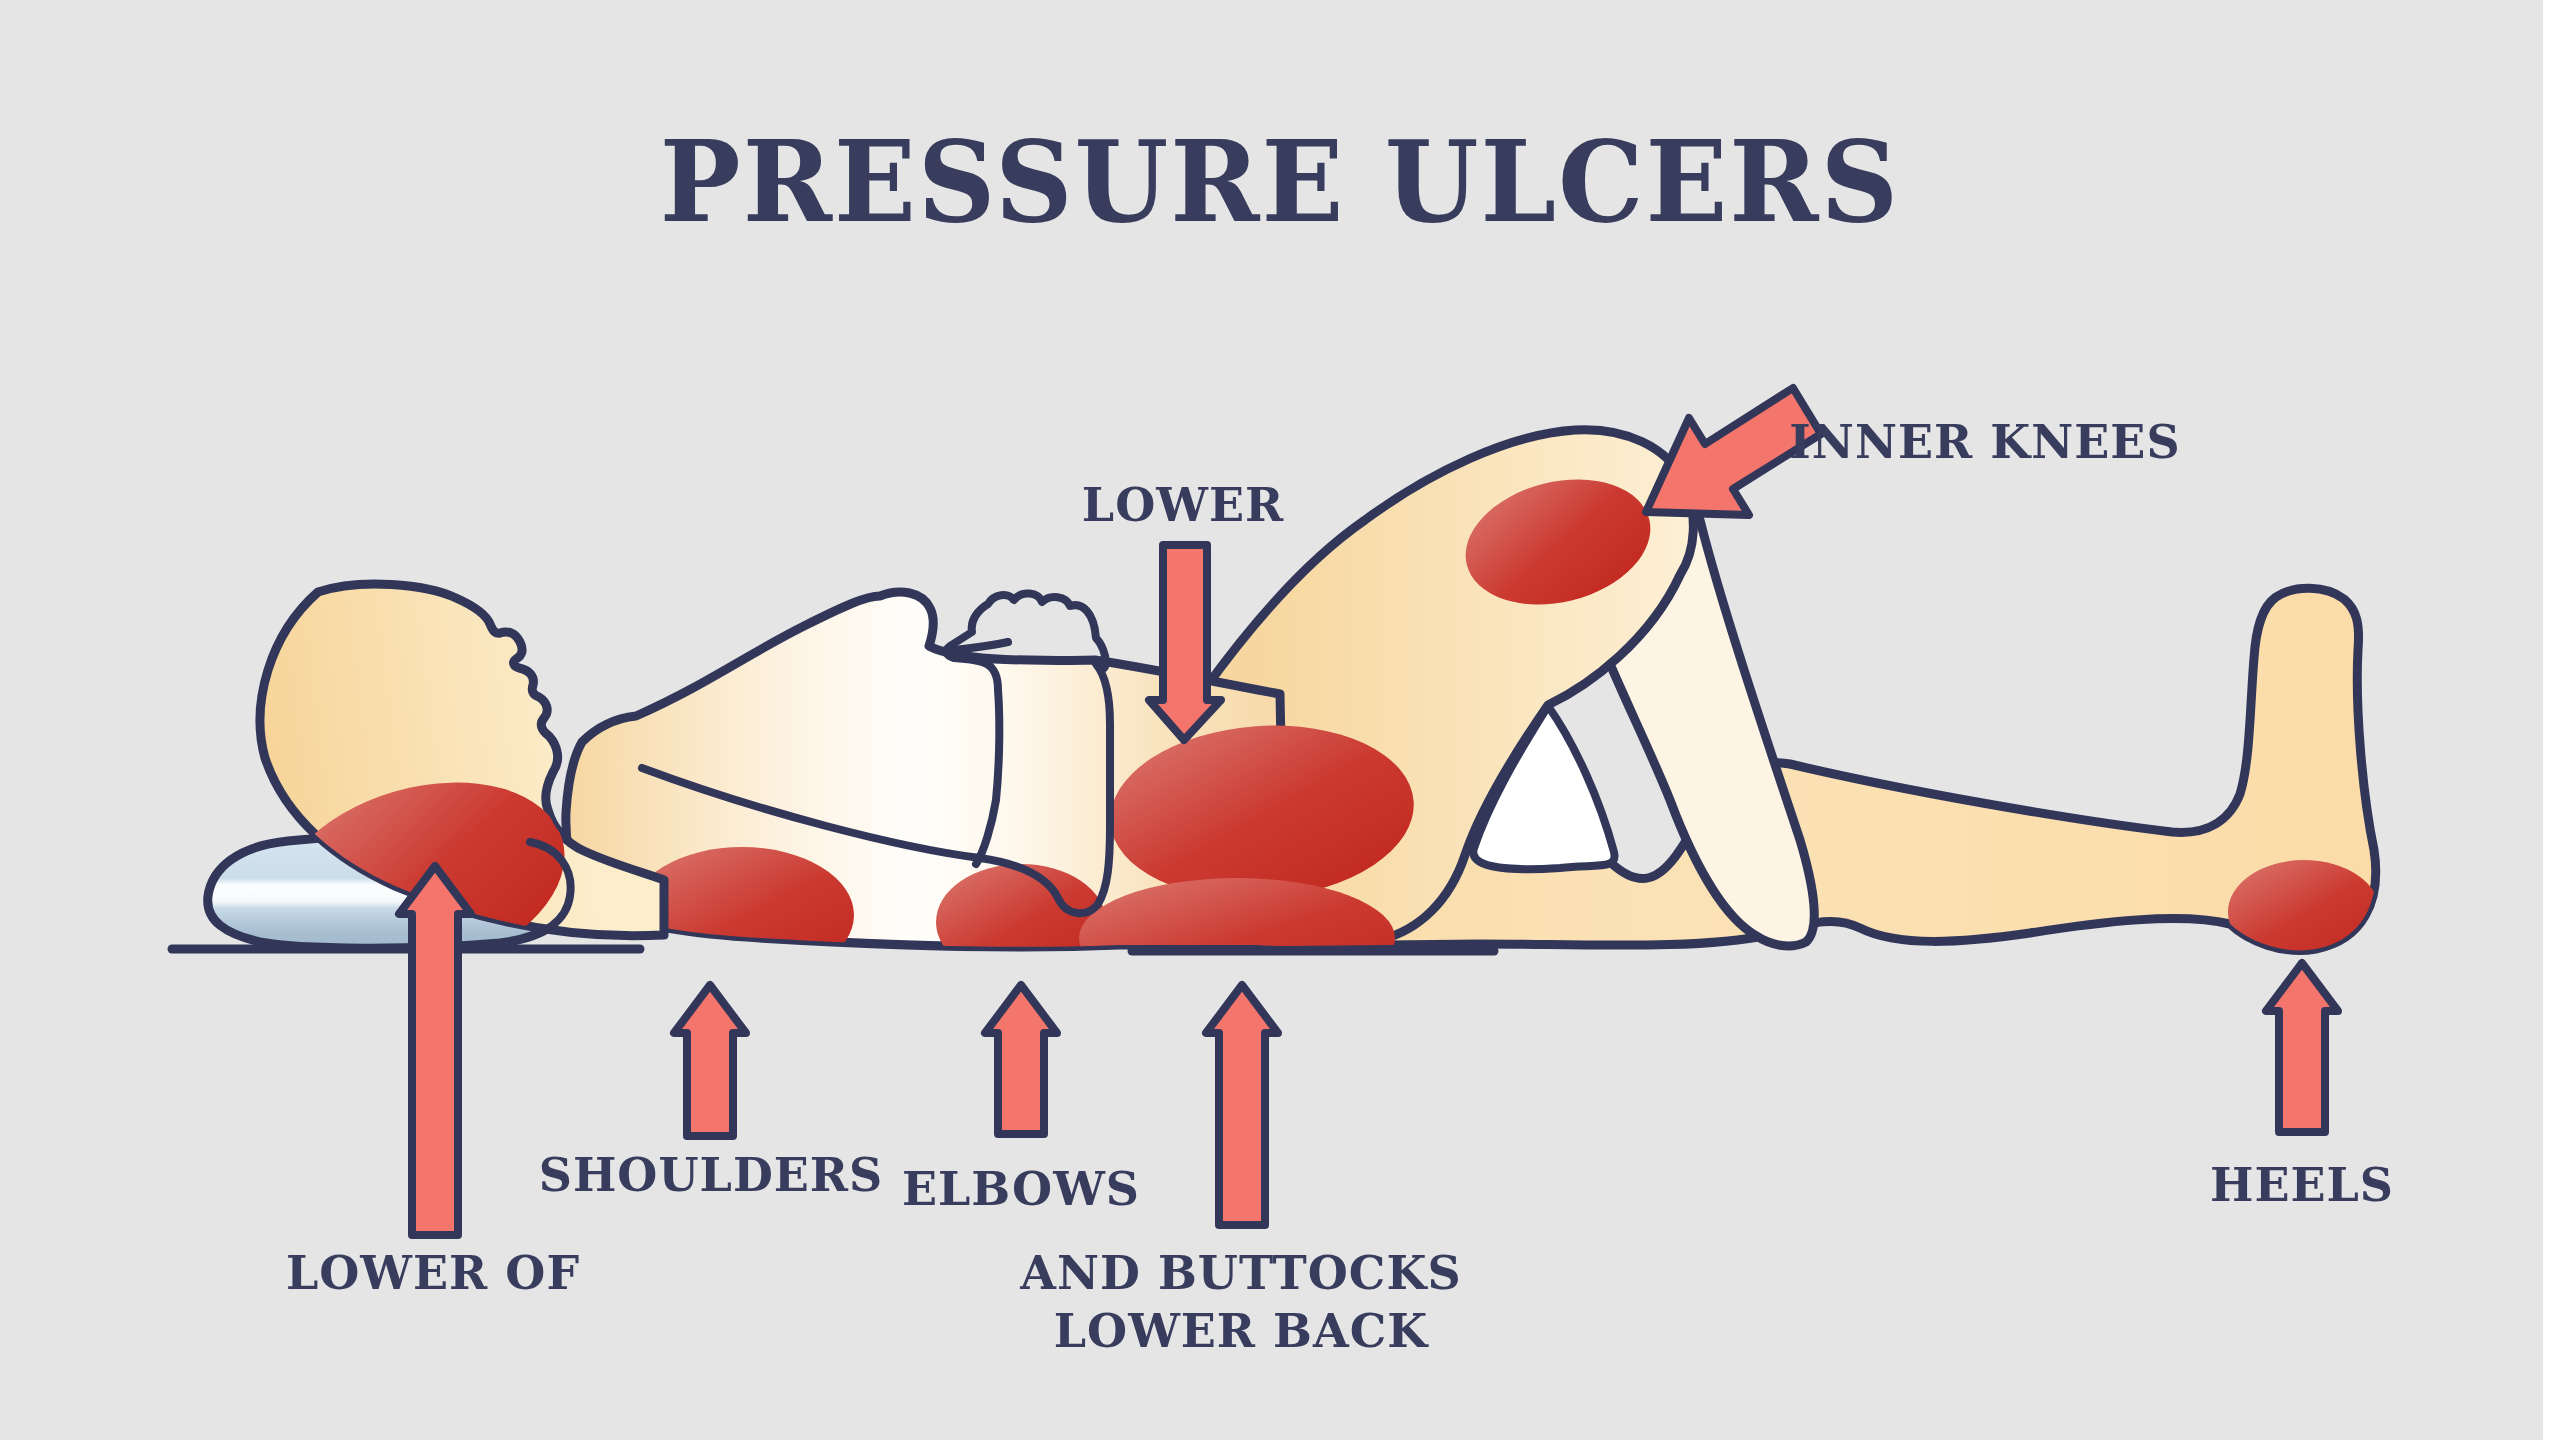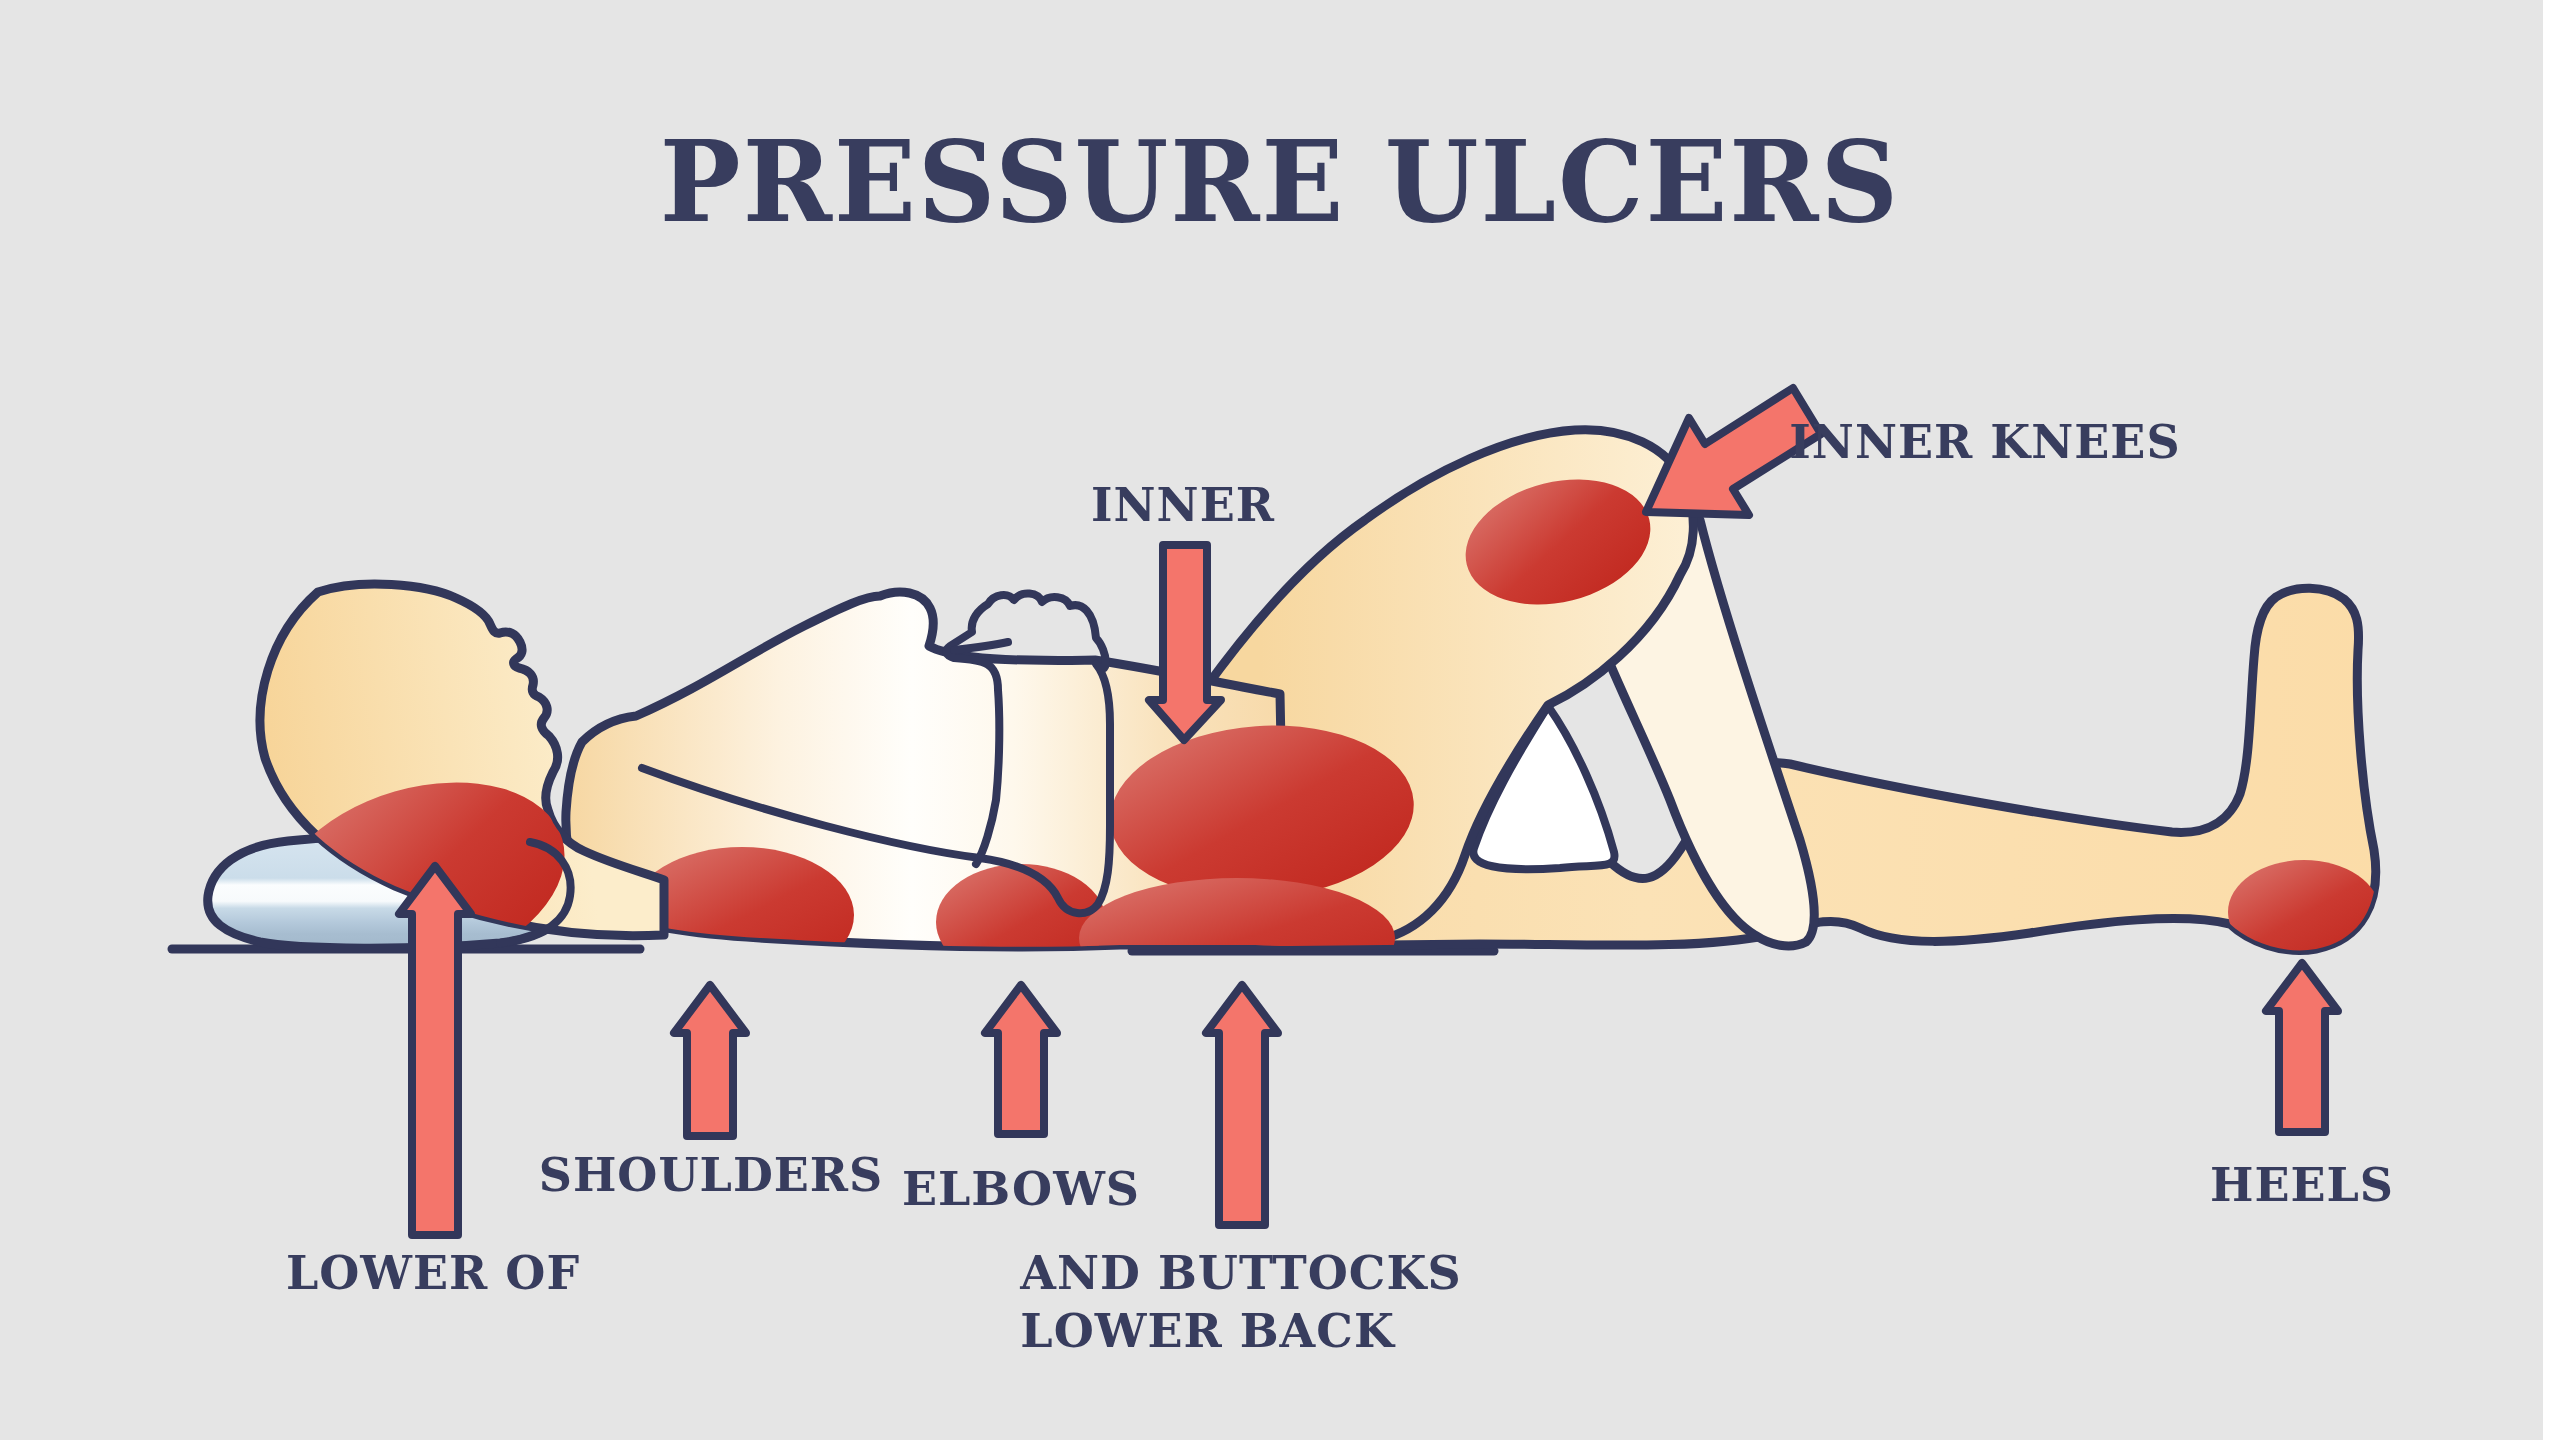--- a/index.html
+++ b/index.html
@@ -3,21 +3,21 @@
 <meta charset="utf-8">
 <style>
   html,body{margin:0;padding:0;background:#ffffff;}
   .stage{position:relative;width:2543px;height:1440px;background:#e5e5e5;overflow:hidden;
          font-family:"DejaVu Serif","Liberation Serif",serif;}
   .stage svg{position:absolute;left:0;top:0;}
   .ttl{position:absolute;left:1280px;top:126px;transform:translateX(-50%) scaleX(0.96);
        transform-origin:center top;font-weight:700;font-size:112px;line-height:1;
        letter-spacing:2px;color:#383D5E;white-space:nowrap;}
   .lbl{position:absolute;font-weight:700;font-size:46px;line-height:1;color:#383D5E;
-       white-space:nowrap;text-align:left;transform:translateX(-50%);letter-spacing:1px;}
+       white-space:nowrap;text-align:center;transform:translateX(-50%);letter-spacing:1px;}
   .lbl.two{line-height:58px;}
 </style>
 </head>
 <body>
 
 <div class="stage">
 
   <svg width="2560" height="1440" viewBox="0 0 2560 1440">
     <defs>
       <linearGradient id="gHead" x1="260" y1="740" x2="570" y2="700" gradientUnits="userSpaceOnUse">
@@ -134,19 +134,19 @@
 
   <div class="lbl" style="left:711px;top:1152px;">SHOULDERS</div>
 
   <div class="lbl" style="left:1021px;top:1166px;">ELBOWS</div>
 
   <div class="lbl two" style="left:1241px;top:1244px;">
     <div>AND BUTTOCKS</div>
     <div>LOWER BACK</div>
   </div>
 
-  <div class="lbl" style="left:1183px;top:482px;">INNER</div>
+  <div class="lbl" style="left:1183px;top:482px;">LOWER</div>
 
   <div class="lbl" style="left:1985px;top:419px;">INNER KNEES</div>
 
   <div class="lbl" style="left:2302px;top:1162px;">HEELS</div>
 
 </div>
 
 </body></html>

